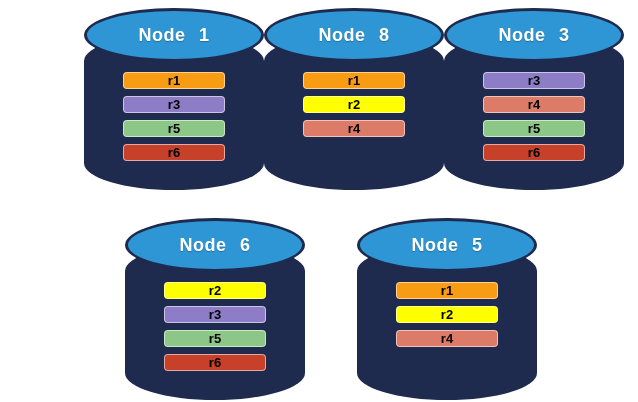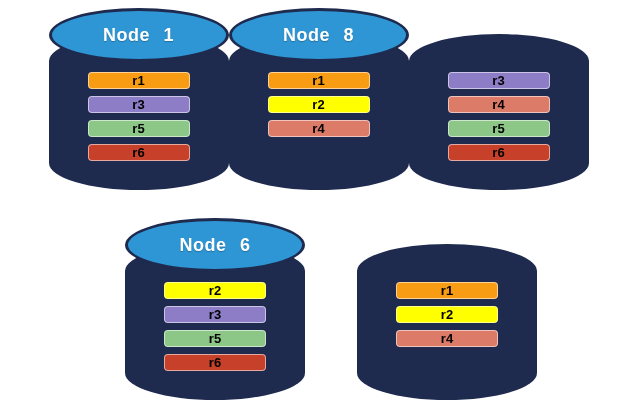--- a/index.html
+++ b/index.html
@@ -10,21 +10,21 @@
   }
   .canvas {
     position: relative;
     width: 638px;
     height: 402px;
     background: #ffffff;
     overflow: hidden;
   }
   .row { display: flex; }
   .row-top {
-    justify-content: center;
+    justify-content: flex-end;
     padding: 8px 14px 0 13px;
   }
   .row-bottom {
     justify-content: center;
     gap: 52px;
     margin-top: 28px;
     position: relative;
     left: 12px;
   }
   .cylinder {
@@ -112,20 +112,23 @@
       </div>
       <div class="bars">
           <div class="bar" style="background: rgb(248, 156, 20);">r1</div>
           <div class="bar" style="background: rgb(255, 255, 0);">r2</div>
           <div class="bar" style="background: rgb(219, 123, 104);">r4</div>
         </div>
     </div>
 
     <div class="cylinder">
       <div class="cyl-body"></div>
+      <div class="cyl-top">
+        <span class="cyl-title">Node 3</span>
+      </div>
       <div class="bars">
           <div class="bar" style="background: rgb(140, 125, 198);">r3</div>
           <div class="bar" style="background: rgb(219, 123, 104);">r4</div>
           <div class="bar" style="background: rgb(141, 199, 136);">r5</div>
           <div class="bar" style="background: rgb(198, 64, 42);">r6</div>
         </div>
     </div>
 
   </div>
 
@@ -139,20 +142,23 @@
       <div class="bars">
           <div class="bar" style="background: rgb(255, 255, 0);">r2</div>
           <div class="bar" style="background: rgb(140, 125, 198);">r3</div>
           <div class="bar" style="background: rgb(141, 199, 136);">r5</div>
           <div class="bar" style="background: rgb(198, 64, 42);">r6</div>
         </div>
     </div>
 
     <div class="cylinder">
       <div class="cyl-body"></div>
+      <div class="cyl-top">
+        <span class="cyl-title">Node 5</span>
+      </div>
       <div class="bars">
           <div class="bar" style="background: rgb(248, 156, 20);">r1</div>
           <div class="bar" style="background: rgb(255, 255, 0);">r2</div>
           <div class="bar" style="background: rgb(219, 123, 104);">r4</div>
         </div>
     </div>
 
   </div>
 
 </div>

